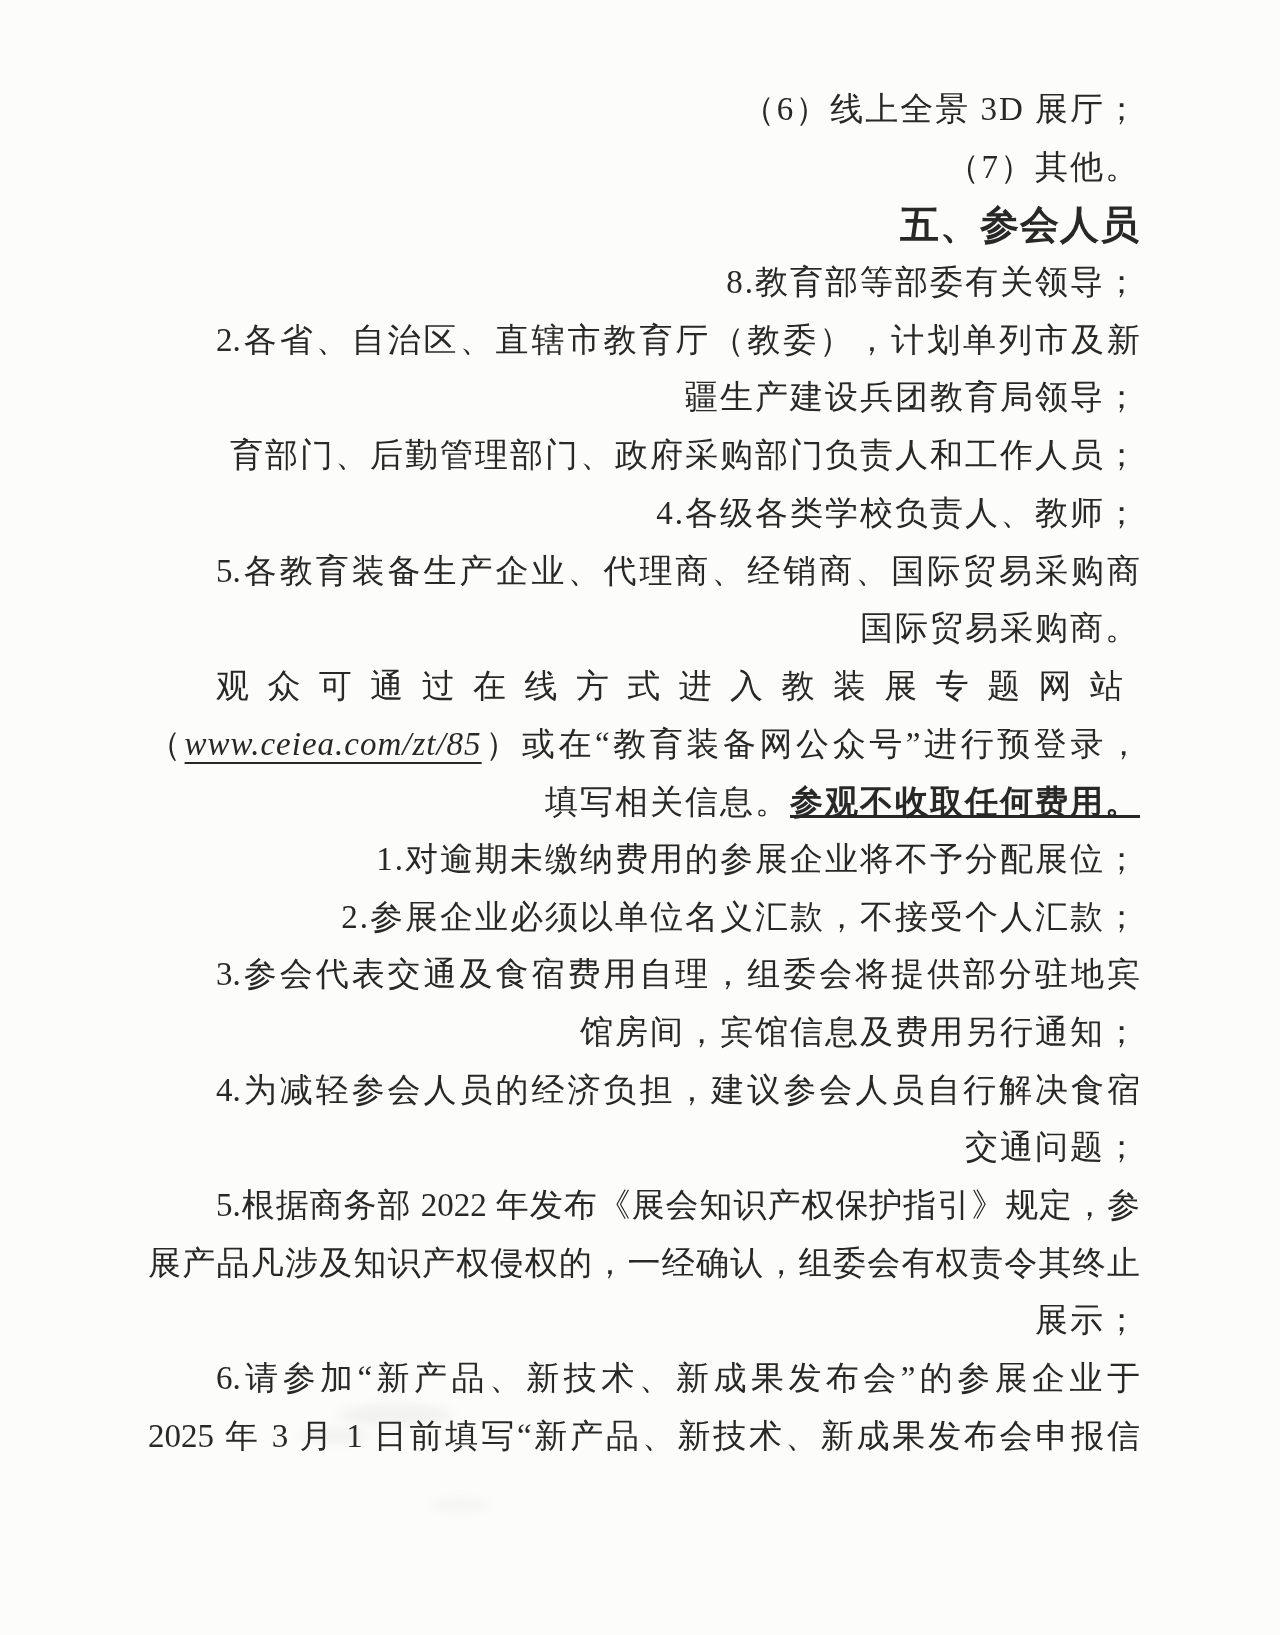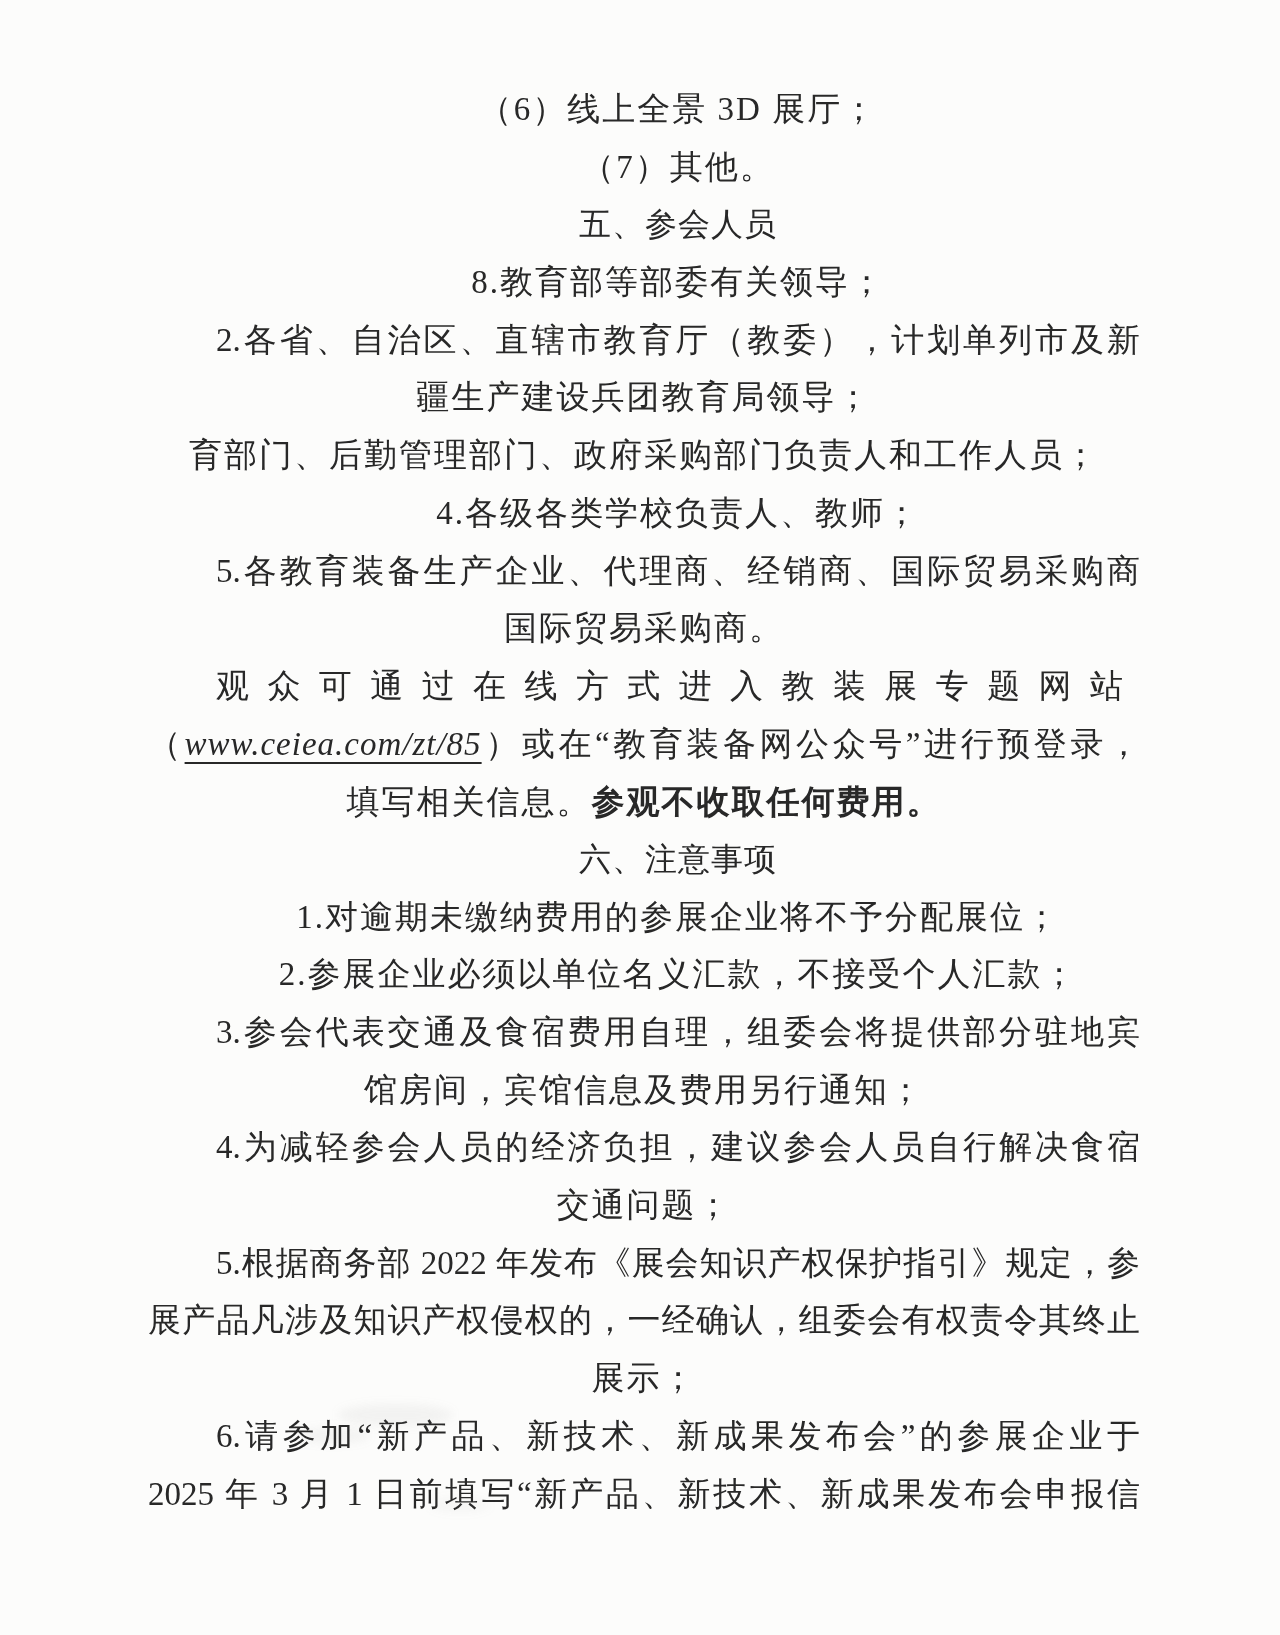--- a/index.html
+++ b/index.html
@@ -21,44 +21,45 @@
     left: 148px;
     top: 81px;
     width: 992px;
   }
   .line {
     height: 57.7px;
     line-height: 57.7px;
     font-size: 33px;
     letter-spacing: 2px;
     white-space: pre;
-    text-align: center;
+    text-align: right;
   }
   .line.indent {
     padding-left: 68px;
   }
   .line.justify {
     letter-spacing: 0;
     white-space: normal;
     text-align: justify;
     text-align-last: justify;
   }
   .line.spread {
     letter-spacing: 17px;
   }
   .line.heading span {
     font-family: "Liberation Sans", "DejaVu Sans", sans-serif;
-    font-weight: 400;
-    font-size: 32px;
+    font-weight: 700;
+    font-size: 39px;
     letter-spacing: 1px;
   }
   span.bold {
     font-family: "Liberation Sans", "DejaVu Sans", sans-serif;
     font-weight: 700;
     letter-spacing: 2px;
+    text-decoration: underline;
   }
   span.url {
     text-decoration: underline;
     text-decoration-thickness: 2px;
     text-underline-offset: 7px;
     letter-spacing: 1px;
     font-style: italic;
   }
   .smudge {
     position: absolute;
@@ -81,21 +82,20 @@
       <div class="line indent"><span>8.教育部等部委有关领导；</span></div>
       <div class="line indent justify"><span>2.各省、自治区、直辖市教育厅（教委），计划单列市及新</span></div>
       <div class="line"><span>疆生产建设兵团教育局领导；</span></div>
       <div class="line"><span>育部门、后勤管理部门、政府采购部门负责人和工作人员；</span></div>
       <div class="line indent"><span>4.各级各类学校负责人、教师；</span></div>
       <div class="line indent justify"><span>5.各教育装备生产企业、代理商、经销商、国际贸易采购商</span></div>
       <div class="line"><span>国际贸易采购商。</span></div>
       <div class="line indent justify spread"><span>观众可通过在线方式进入教装展专题网站</span></div>
       <div class="line justify"><span>（</span><span class="url">www.ceiea.com/zt/85</span><span>）或在“教育装备网公众号”进行预登录，</span></div>
       <div class="line"><span>填写相关信息。</span><span class="bold">参观不收取任何费用。</span></div>
-      <div class="line indent heading"><span>六、注意事项</span></div>
       <div class="line indent"><span>1.对逾期未缴纳费用的参展企业将不予分配展位；</span></div>
       <div class="line indent"><span>2.参展企业必须以单位名义汇款，不接受个人汇款；</span></div>
       <div class="line indent justify"><span>3.参会代表交通及食宿费用自理，组委会将提供部分驻地宾</span></div>
       <div class="line"><span>馆房间，宾馆信息及费用另行通知；</span></div>
       <div class="line indent justify"><span>4.为减轻参会人员的经济负担，建议参会人员自行解决食宿</span></div>
       <div class="line"><span>交通问题；</span></div>
       <div class="line indent justify"><span>5.根据商务部 2022 年发布《展会知识产权保护指引》规定，参</span></div>
       <div class="line justify"><span>展产品凡涉及知识产权侵权的，一经确认，组委会有权责令其终止</span></div>
       <div class="line"><span>展示；</span></div>
       <div class="line indent justify"><span>6.请参加“新产品、新技术、新成果发布会”的参展企业于</span></div>

